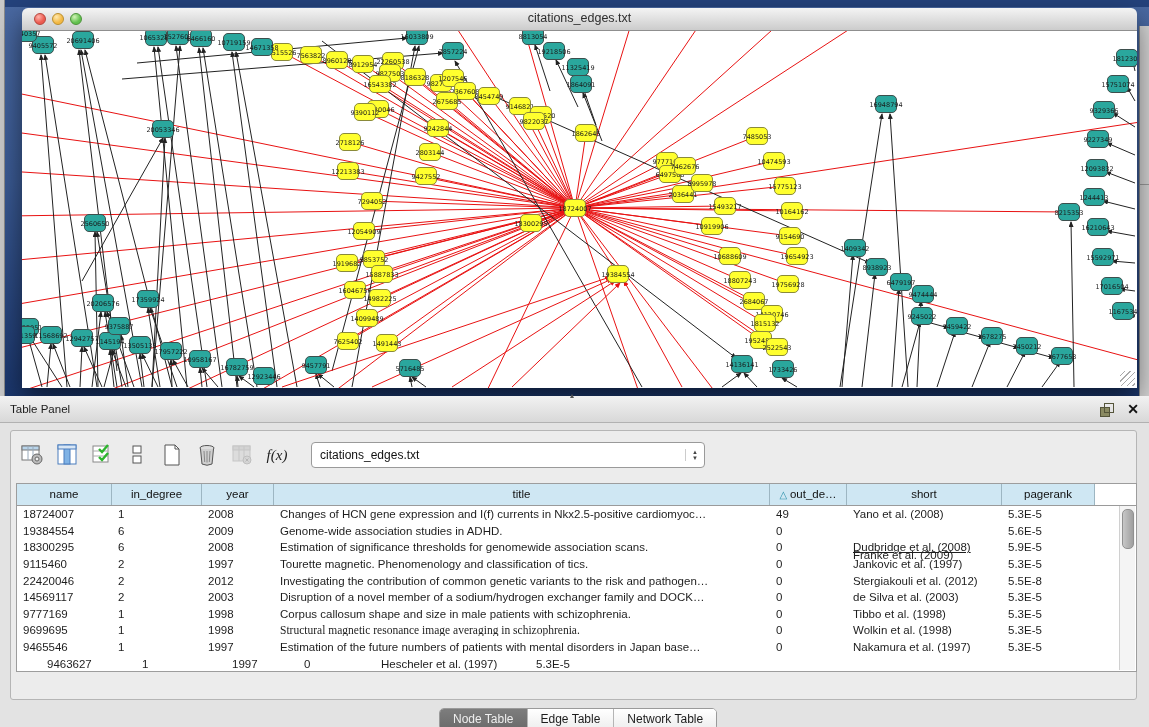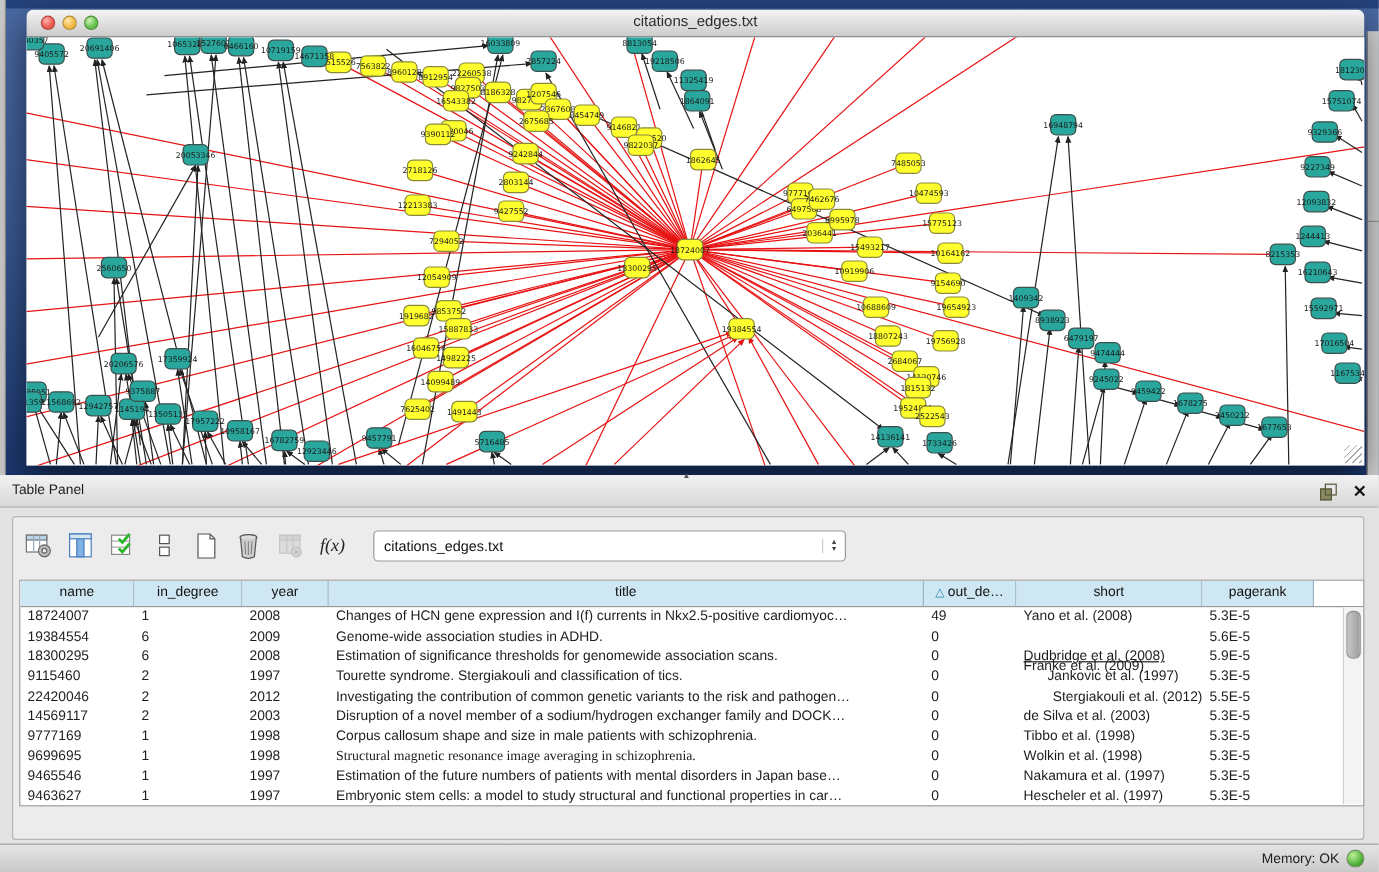--- a/index.html
+++ b/index.html
@@ -850,33 +850,33 @@
             <div class="tcell" style="width: 72px;">2008</div>
             <div class="tcell" style="width: 496px;">Estimation of significance thresholds for genomewide association scans.</div>
             <div class="tcell" style="width: 77px;">0</div>
             <div class="tcell" style="width: 155px; text-decoration: underline;">Dudbridge et al. (2008)</div>
             <div class="tcell" style="width: 93px;">5.9E-5</div>
           </div>
           <div class="trow">
             <div class="tcell" style="width: 95px;">9115460</div>
             <div class="tcell" style="width: 90px;">2</div>
             <div class="tcell" style="width: 72px;">1997</div>
-            <div class="tcell" style="width: 496px;">Tourette syndrome. Stergiakouli and classification of tics.</div>
+            <div class="tcell" style="width: 496px;">Tourette magnetic. Phenomenology and classification of tics.</div>
             <div class="tcell" style="width: 77px;">0</div>
-            <div class="tcell" style="width: 155px; text-align: center;">Jankovic et al. (1997)</div>
+            <div class="tcell" style="width: 155px;">Jankovic et al. (1997)</div>
             <div class="tcell" style="width: 93px;">5.3E-5</div>
           </div>
           <div class="trow">
             <div class="tcell" style="width: 95px;">22420046</div>
             <div class="tcell" style="width: 90px;">2</div>
             <div class="tcell" style="width: 72px;">2012</div>
             <div class="tcell" style="width: 496px;">Investigating the contribution of common genetic variants to the risk and pathogen…</div>
             <div class="tcell" style="width: 77px;">0</div>
-            <div class="tcell" style="width: 155px; text-align: right;">Stergiakouli et al. (2012)</div>
-            <div class="tcell" style="width: 93px;">5.5E-5</div>
+            <div class="tcell" style="width: 155px;">Stergiakouli et al. (2012)</div>
+            <div class="tcell" style="width: 93px;">5.5E-8</div>
           </div>
           <div class="trow">
             <div class="tcell" style="width: 95px;">14569117</div>
             <div class="tcell" style="width: 90px;">2</div>
             <div class="tcell" style="width: 72px;">2003</div>
             <div class="tcell" style="width: 496px;">Disruption of a novel member of a sodium/hydrogen exchanger family and DOCK…</div>
             <div class="tcell" style="width: 77px;">0</div>
             <div class="tcell" style="width: 155px;">de Silva et al. (2003)</div>
             <div class="tcell" style="width: 93px;">5.3E-5</div>
           </div>
@@ -901,38 +901,33 @@
           <div class="trow">
             <div class="tcell" style="width: 95px;">9465546</div>
             <div class="tcell" style="width: 90px;">1</div>
             <div class="tcell" style="width: 72px;">1997</div>
             <div class="tcell" style="width: 496px;">Estimation of the future numbers of patients with mental disorders in Japan base…</div>
             <div class="tcell" style="width: 77px;">0</div>
             <div class="tcell" style="width: 155px;">Nakamura et al. (1997)</div>
             <div class="tcell" style="width: 93px;">5.3E-5</div>
           </div>
           <div class="trow">
-            <div class="tcell" style="width: 95px;">9463627</div>
+            <div class="tcell" style="width: 95px; margin-left: 24px;">9463627</div>
             <div class="tcell" style="width: 90px;">1</div>
             <div class="tcell" style="width: 72px;">1997</div>
-            <div class="tcell" style="width: 496px;">Embryonic stem cells: a model to study structural and functional properties in car…</div>
             <div class="tcell" style="width: 77px;">0</div>
             <div class="tcell" style="width: 155px;">Hescheler et al. (1997)</div>
             <div class="tcell" style="width: 93px;">5.3E-5</div>
           </div>
         </div>
       <div id="vscroll">
         <div id="vthumb"></div>
       </div>
     </div>
 
     <div id="tabs">
         <div class="tab sel">Node Table</div>
         <div class="tab">Edge Table</div>
         <div class="tab">Network Table</div>
       </div>
   </div>
 
-  <div id="statusbar">
-    <span class="mem">Memory: OK</span>
-    <span id="memdot"></span>
-  </div>
 </div>
 
 </body></html>

